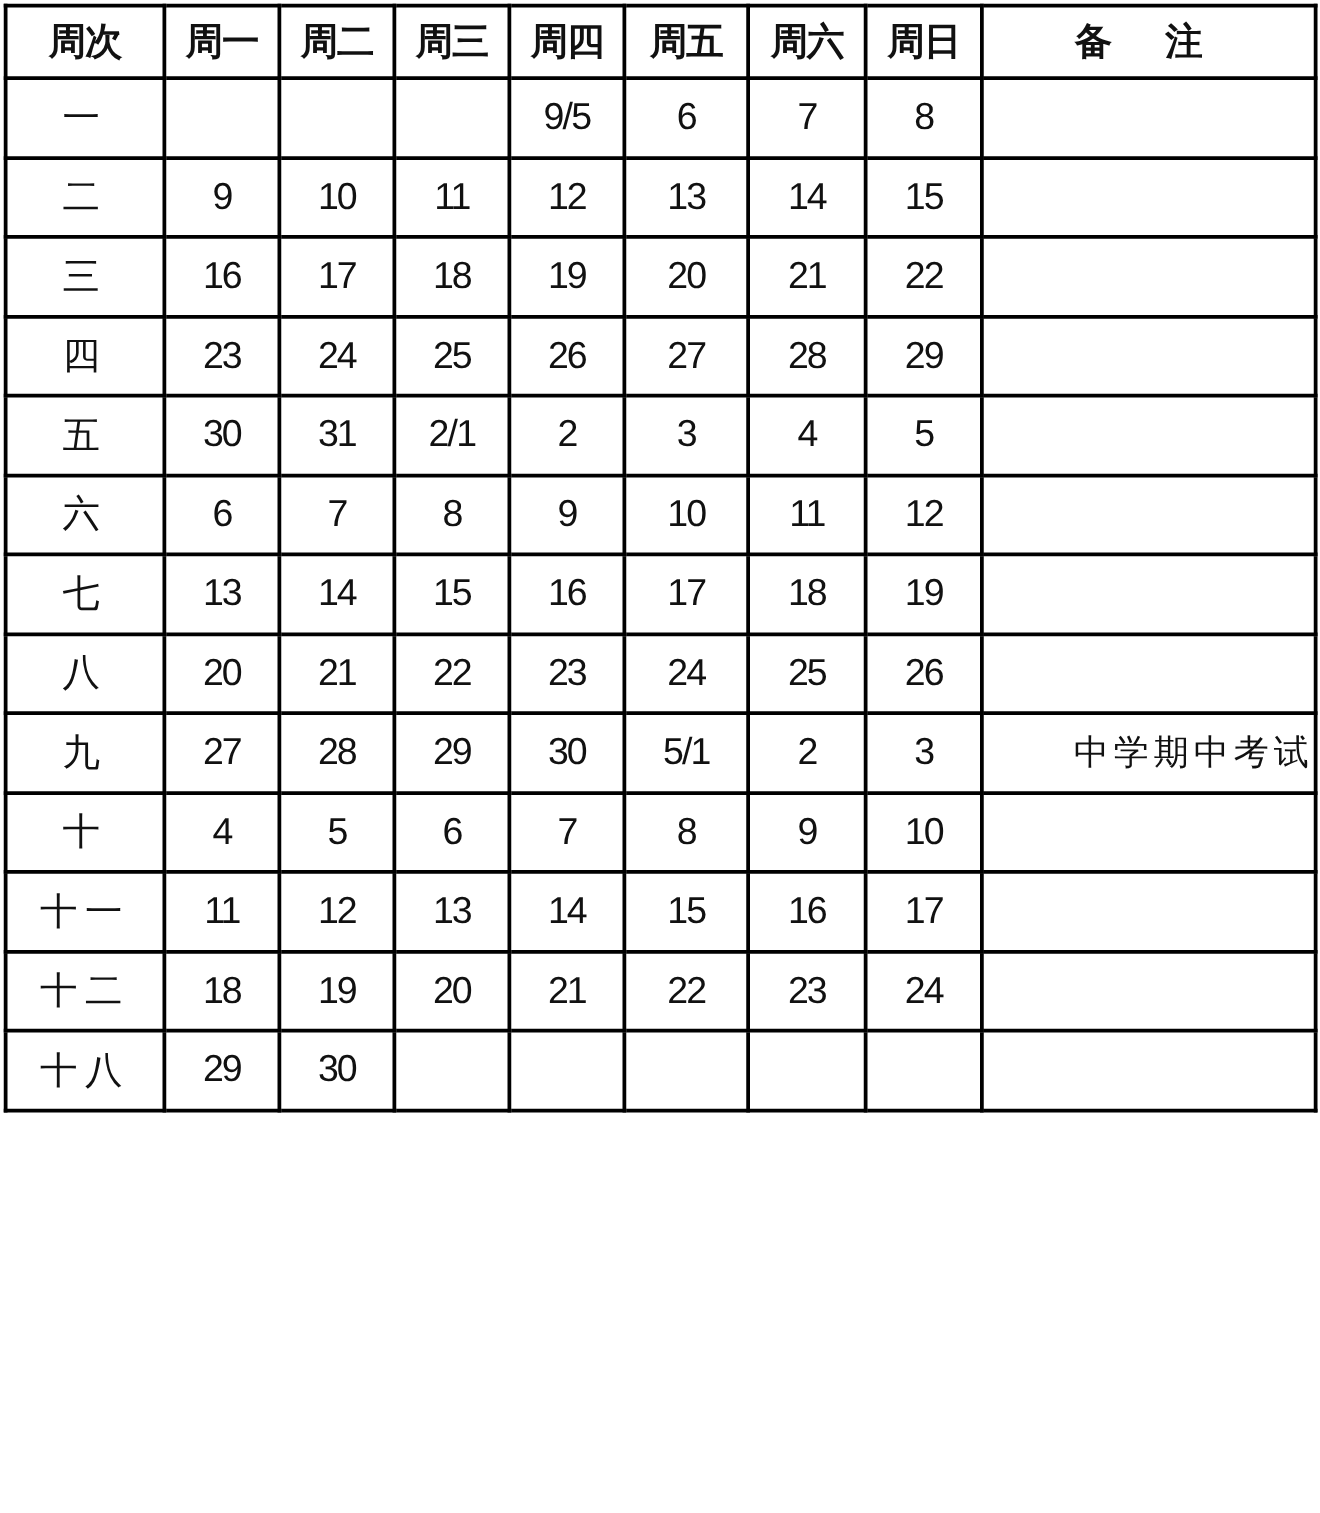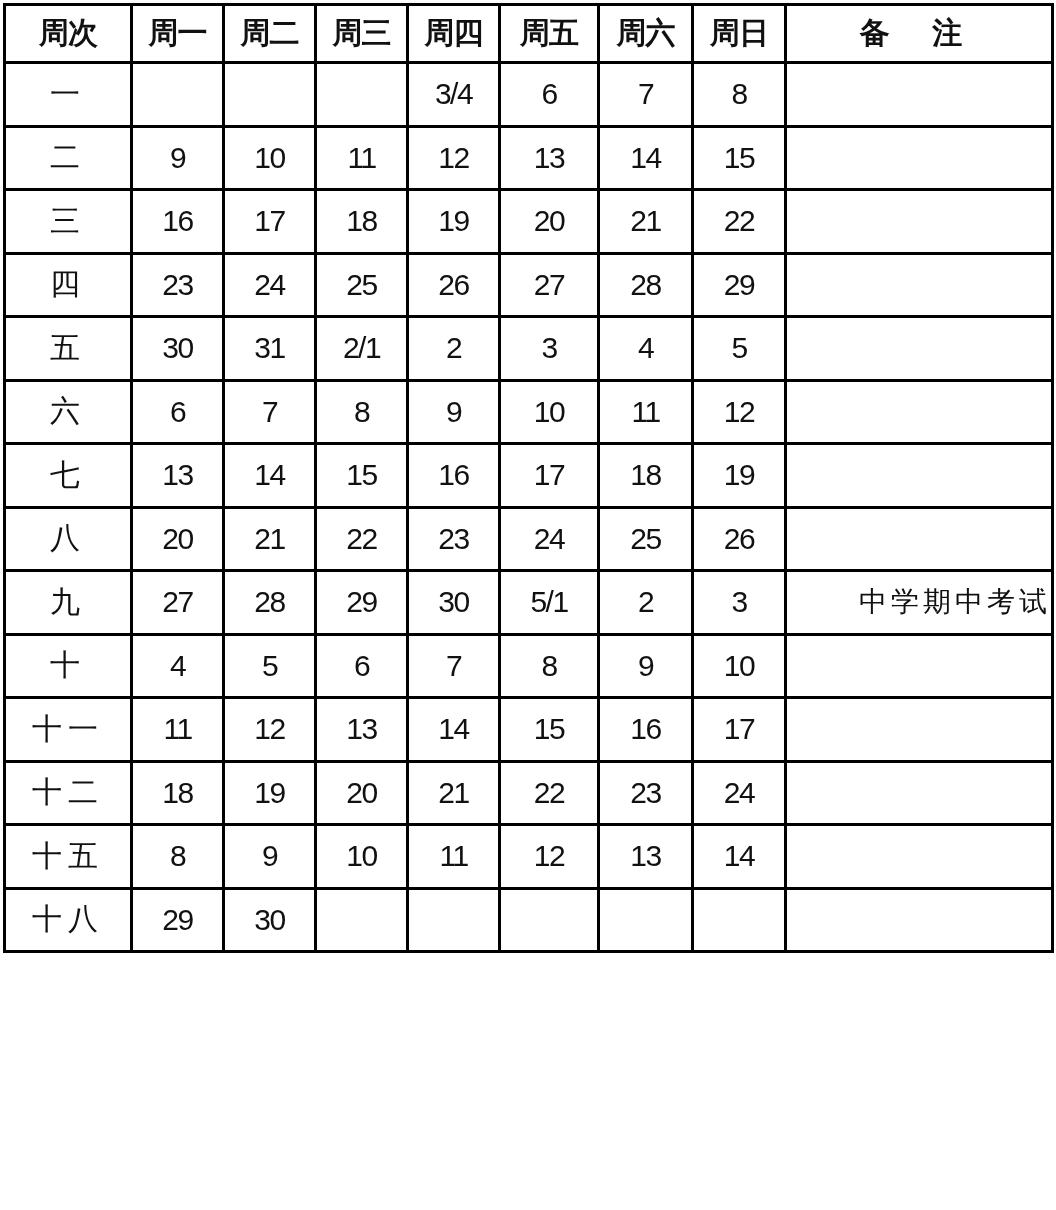--- a/index.html
+++ b/index.html
@@ -39,21 +39,21 @@
         <th>周日</th>
         <th class="note">备 注</th>
       </tr>
   </thead>
   <tbody id="tbody">
       <tr>
         <td class="wk">一</td>
         <td></td>
         <td></td>
         <td></td>
-        <td>3/4</td>
+        <td>9/5</td>
         <td>6</td>
         <td>7</td>
         <td>8</td>
         <td class="note"></td>
       </tr>
       <tr>
         <td class="wk">二</td>
         <td>9</td>
         <td>10</td>
         <td>11</td>
@@ -167,31 +167,20 @@
         <td>18</td>
         <td>19</td>
         <td>20</td>
         <td>21</td>
         <td>22</td>
         <td>23</td>
         <td>24</td>
         <td class="note"></td>
       </tr>
       <tr>
-        <td class="wk">十五</td>
-        <td>8</td>
-        <td>9</td>
-        <td>10</td>
-        <td>11</td>
-        <td>12</td>
-        <td>13</td>
-        <td>14</td>
-        <td class="note"></td>
-      </tr>
-      <tr>
         <td class="wk">十八</td>
         <td>29</td>
         <td>30</td>
         <td></td>
         <td></td>
         <td></td>
         <td></td>
         <td></td>
         <td class="note"></td>
       </tr>

